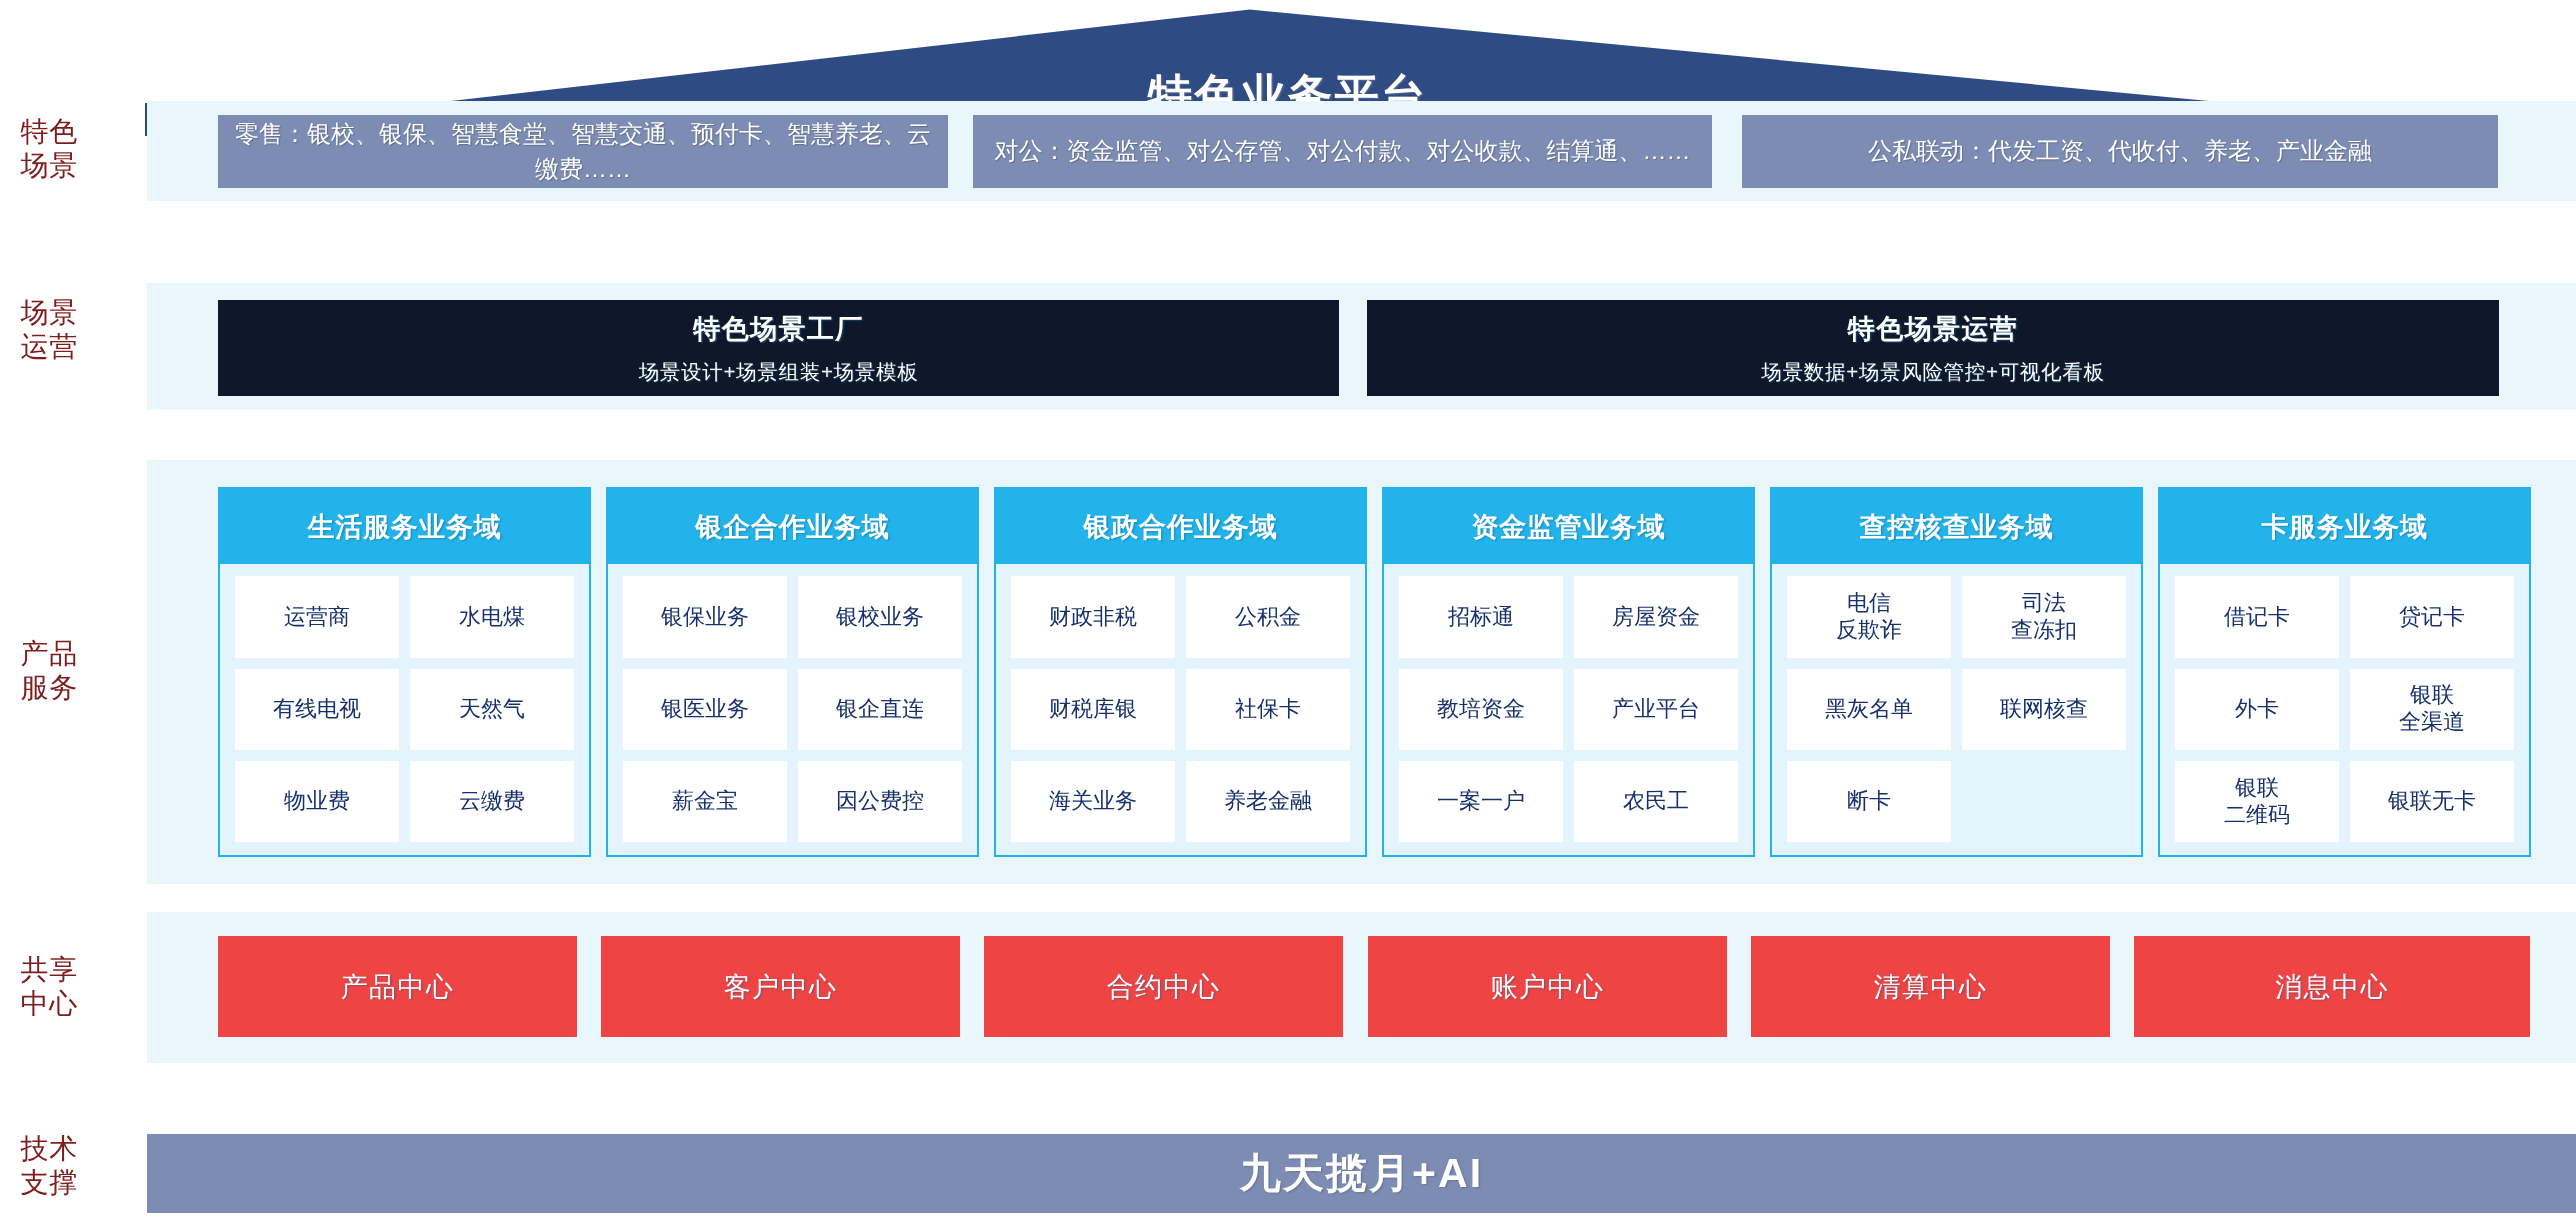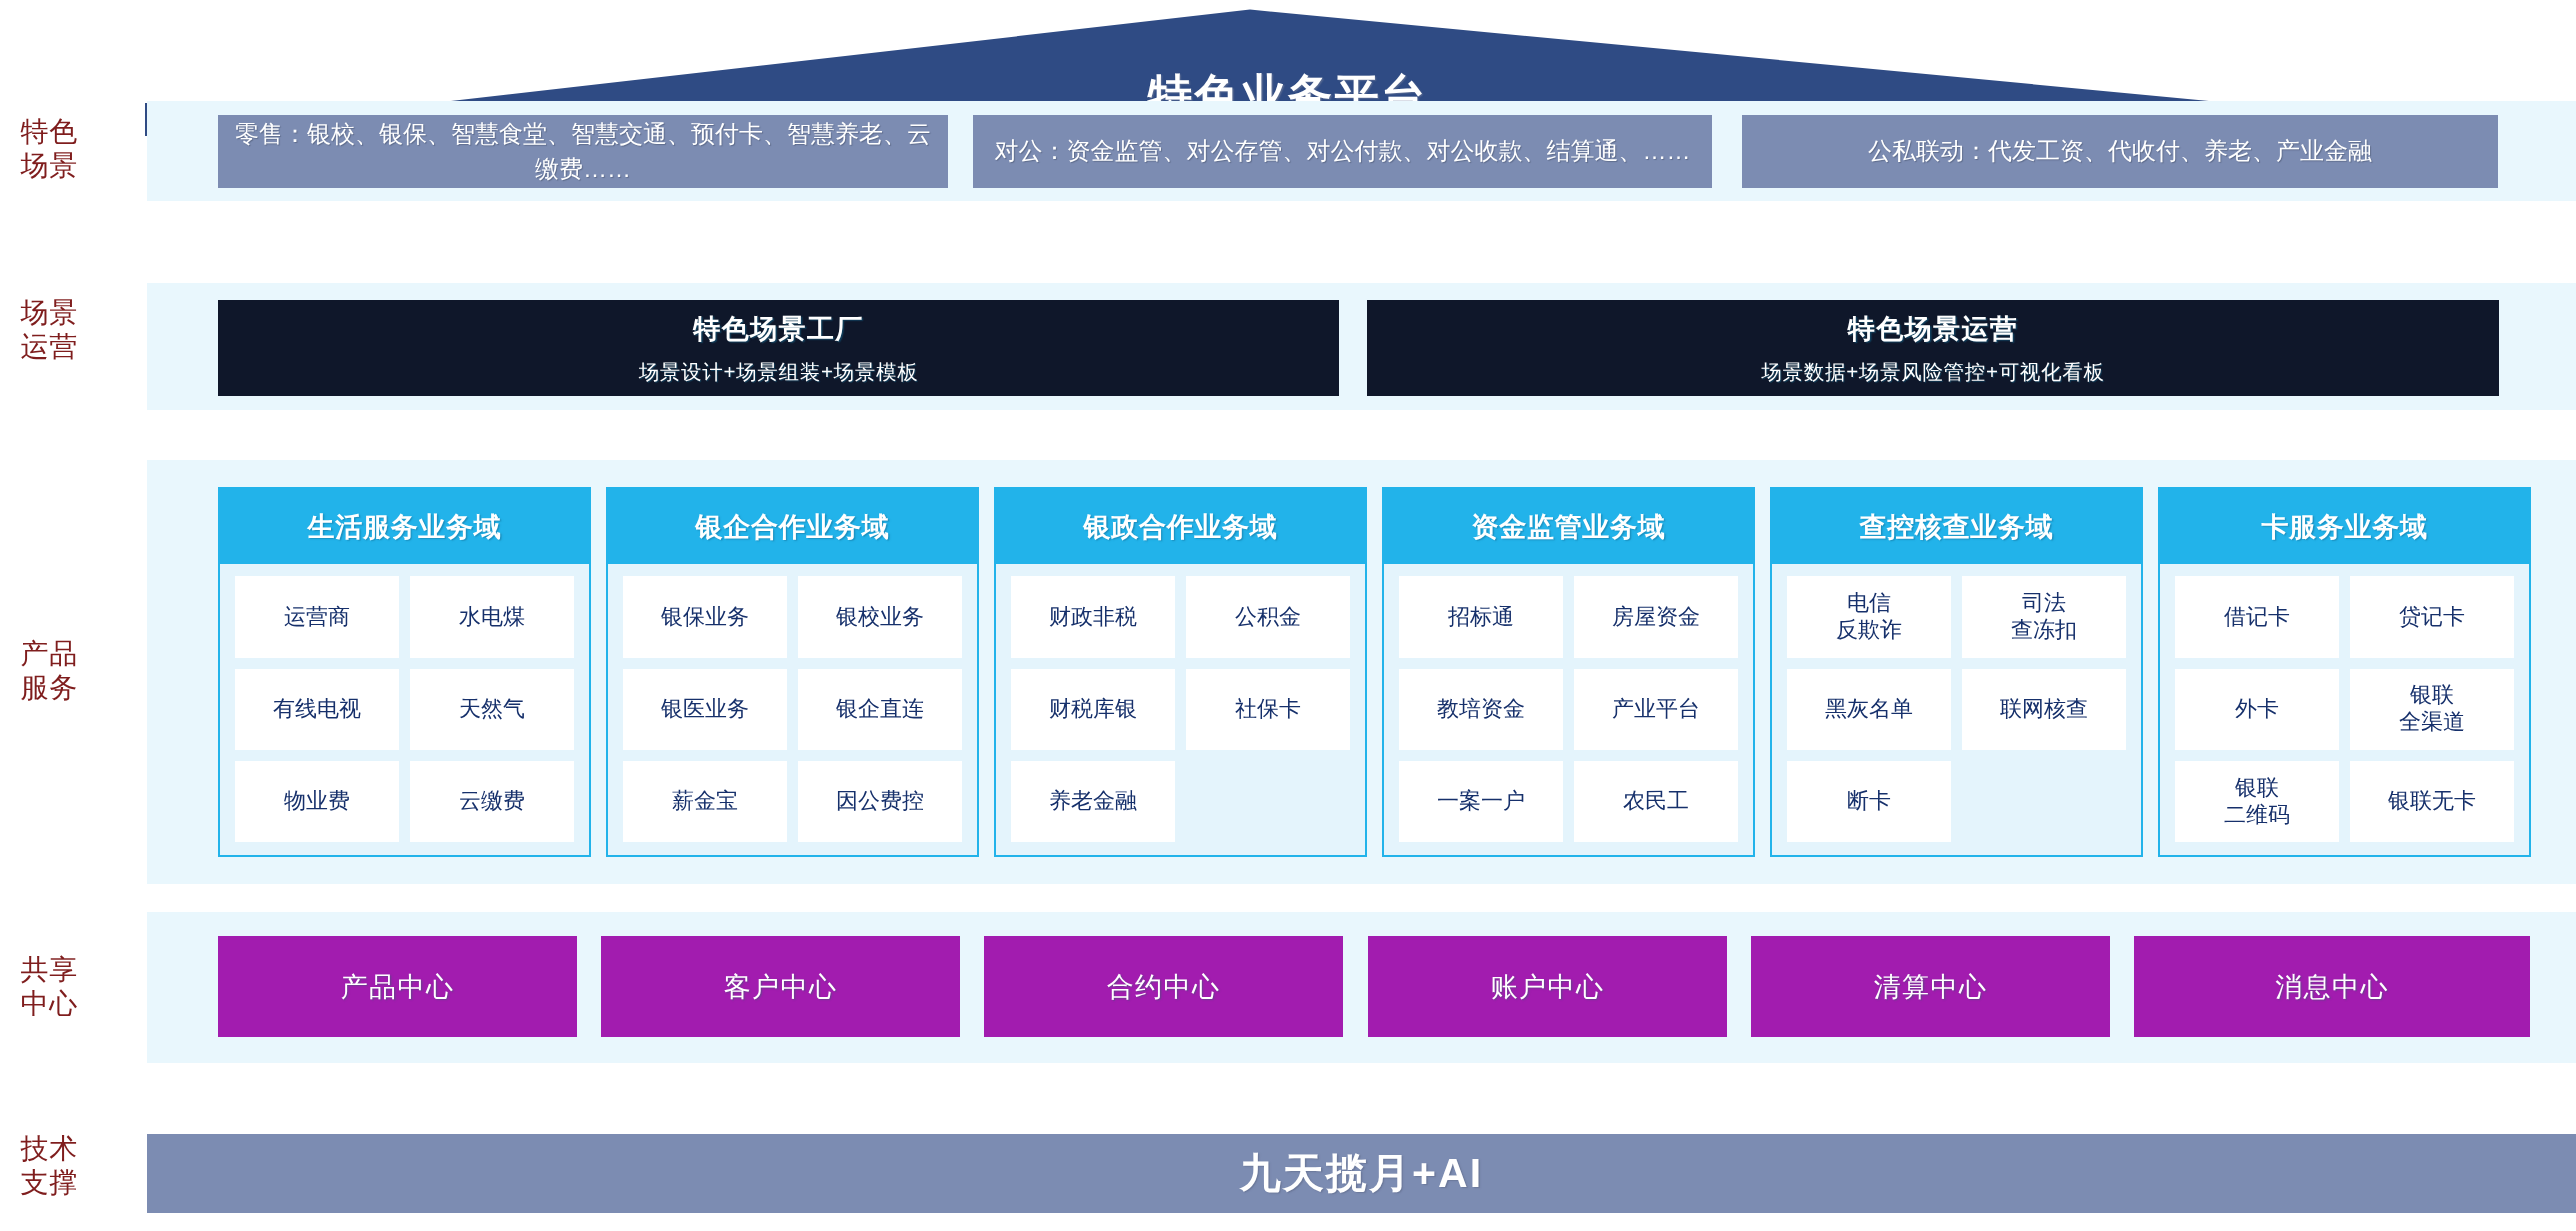--- a/index.html
+++ b/index.html
@@ -47,21 +47,21 @@
     border:2.1px solid #22b3ea;box-sizing:border-box;background:#e4f4fc;}
   .domain-head{height:75px;background:#22b3ea;display:flex;align-items:center;
     justify-content:center;color:#ffffff;font-size:27px;font-weight:bold;letter-spacing:0.7px;
     text-shadow:1.4px 1.4px 1.4px rgba(20,110,150,.5);}
   .domain-grid{display:grid;grid-template-columns:1fr 1fr;grid-template-rows:1fr 1fr 1fr;
     gap:11px 11px;padding:12.3px 15px 13.7px 15px;box-sizing:border-box;height:292px;}
   .chip{background:#ffffff;display:flex;align-items:center;justify-content:center;
     text-align:center;color:#16306b;font-size:22px;line-height:1.22;white-space:pre-line;}
 
   
-  .center-box{position:absolute;background:#a21caf;
+  .center-box{position:absolute;background:#ef4444;
     display:flex;align-items:center;justify-content:center;
     color:#ffffff;font-size:27px;letter-spacing:1.4px;
     text-shadow:1.4px 1.4px 1.4px rgba(70,85,120,.55);}
 
   
   .tech-bar{position:absolute;left:147px;top:1134px;width:2429px;height:79px;
     background:#7c8cb2;display:flex;align-items:center;justify-content:center;
     color:#ffffff;font-size:41px;font-weight:bold;letter-spacing:2.1px;
     text-shadow:1.4px 1.4px 1.4px rgba(90,100,130,.5);}
 </style>
@@ -123,20 +123,21 @@
   </div>
 </div>
 
 <div class="domain" style="left:994px;">
   <div class="domain-head">银政合作业务域</div>
   <div class="domain-grid">
     <div class="chip" style="white-space: pre-line;">财政非税</div>
     <div class="chip" style="white-space: pre-line;">公积金</div>
     <div class="chip" style="white-space: pre-line;">财税库银</div>
     <div class="chip" style="white-space: pre-line;">社保卡</div>
+    <div class="chip" style="white-space: pre-line;">海关业务</div>
     <div class="chip" style="white-space: pre-line;">养老金融</div>
   </div>
 </div>
 
 <div class="domain" style="left:1382px;">
   <div class="domain-head">资金监管业务域</div>
   <div class="domain-grid">
     <div class="chip" style="white-space: pre-line;">招标通</div>
     <div class="chip" style="white-space: pre-line;">房屋资金</div>
     <div class="chip" style="white-space: pre-line;">教培资金</div>

